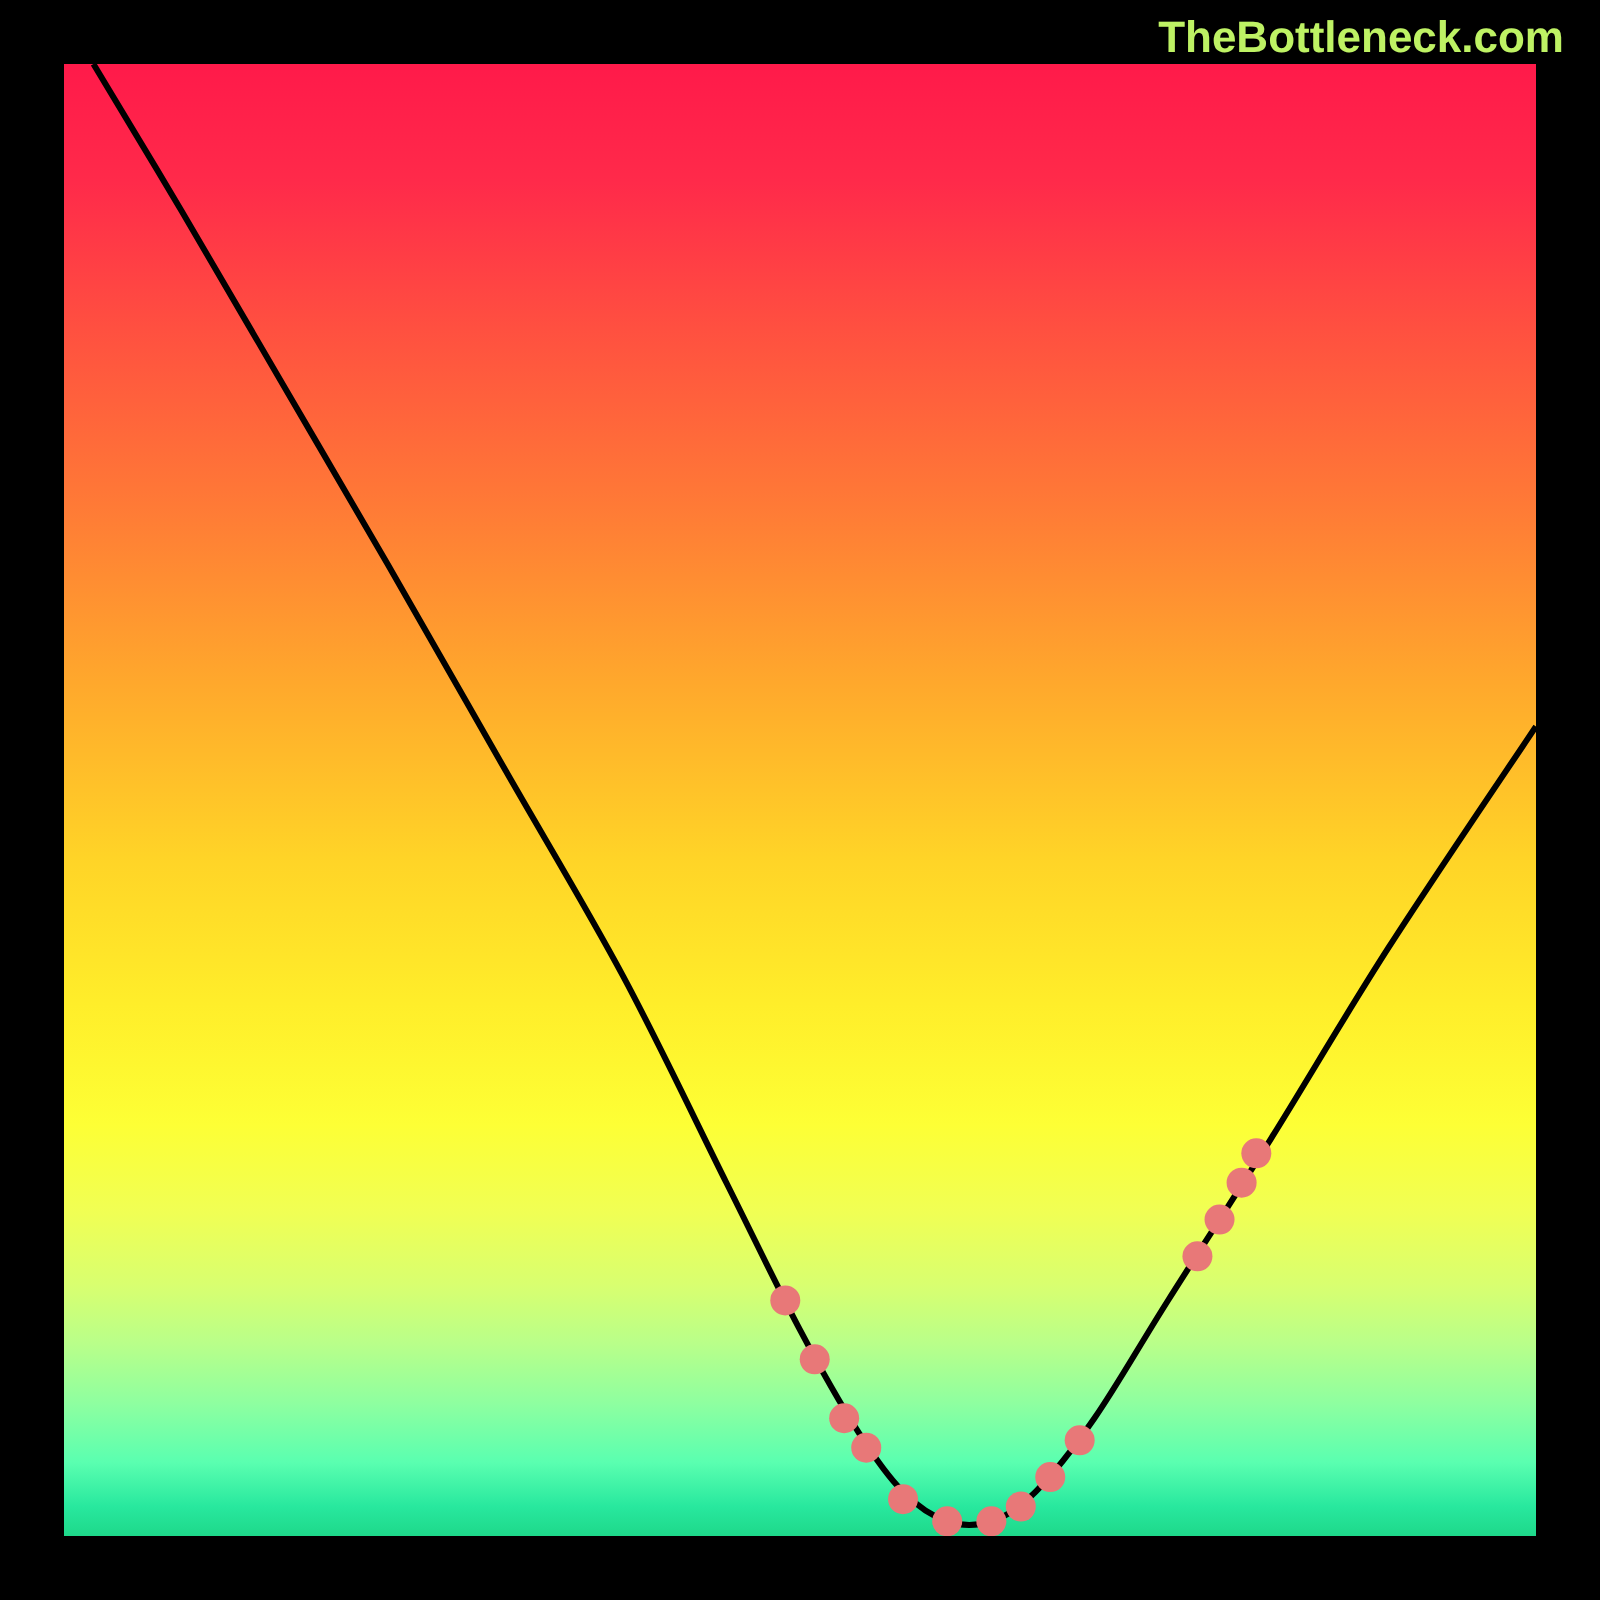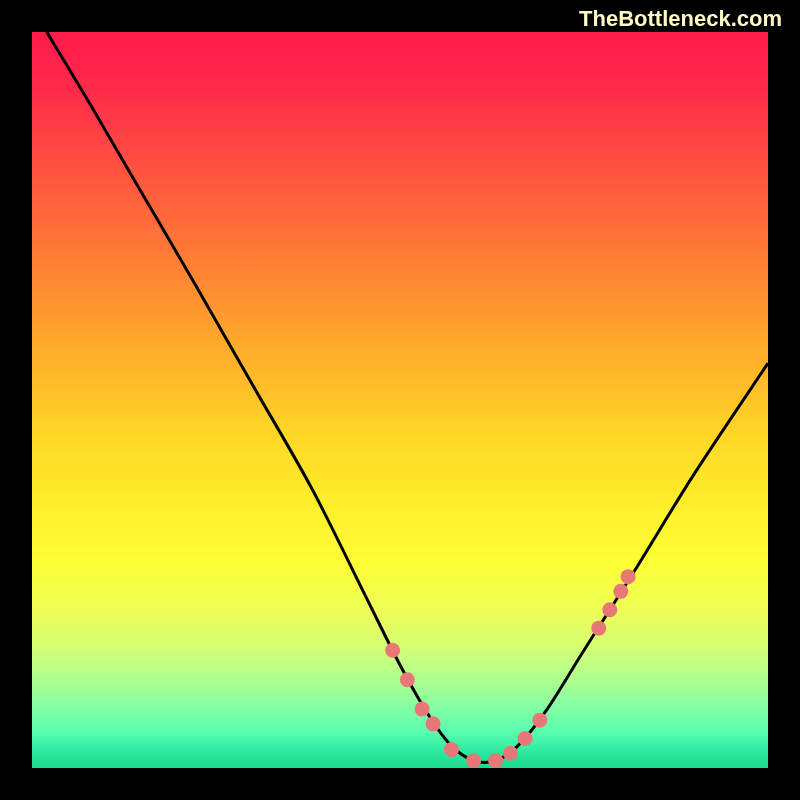--- a/index.html
+++ b/index.html
@@ -14,21 +14,21 @@
   .container {
     position: relative;
     width: 800px;
     height: 800px;
     background: #000;
   }
   .watermark {
     position: absolute;
     top: 6px;
     right: 18px;
-    color: #fef9c3;
+    color: #bef264;
     font-size: 22px;
     font-weight: bold;
     z-index: 10;
   }
   .plot-area {
     position: absolute;
     left: 32px;
     top: 32px;
     width: 736px;
     height: 736px;

